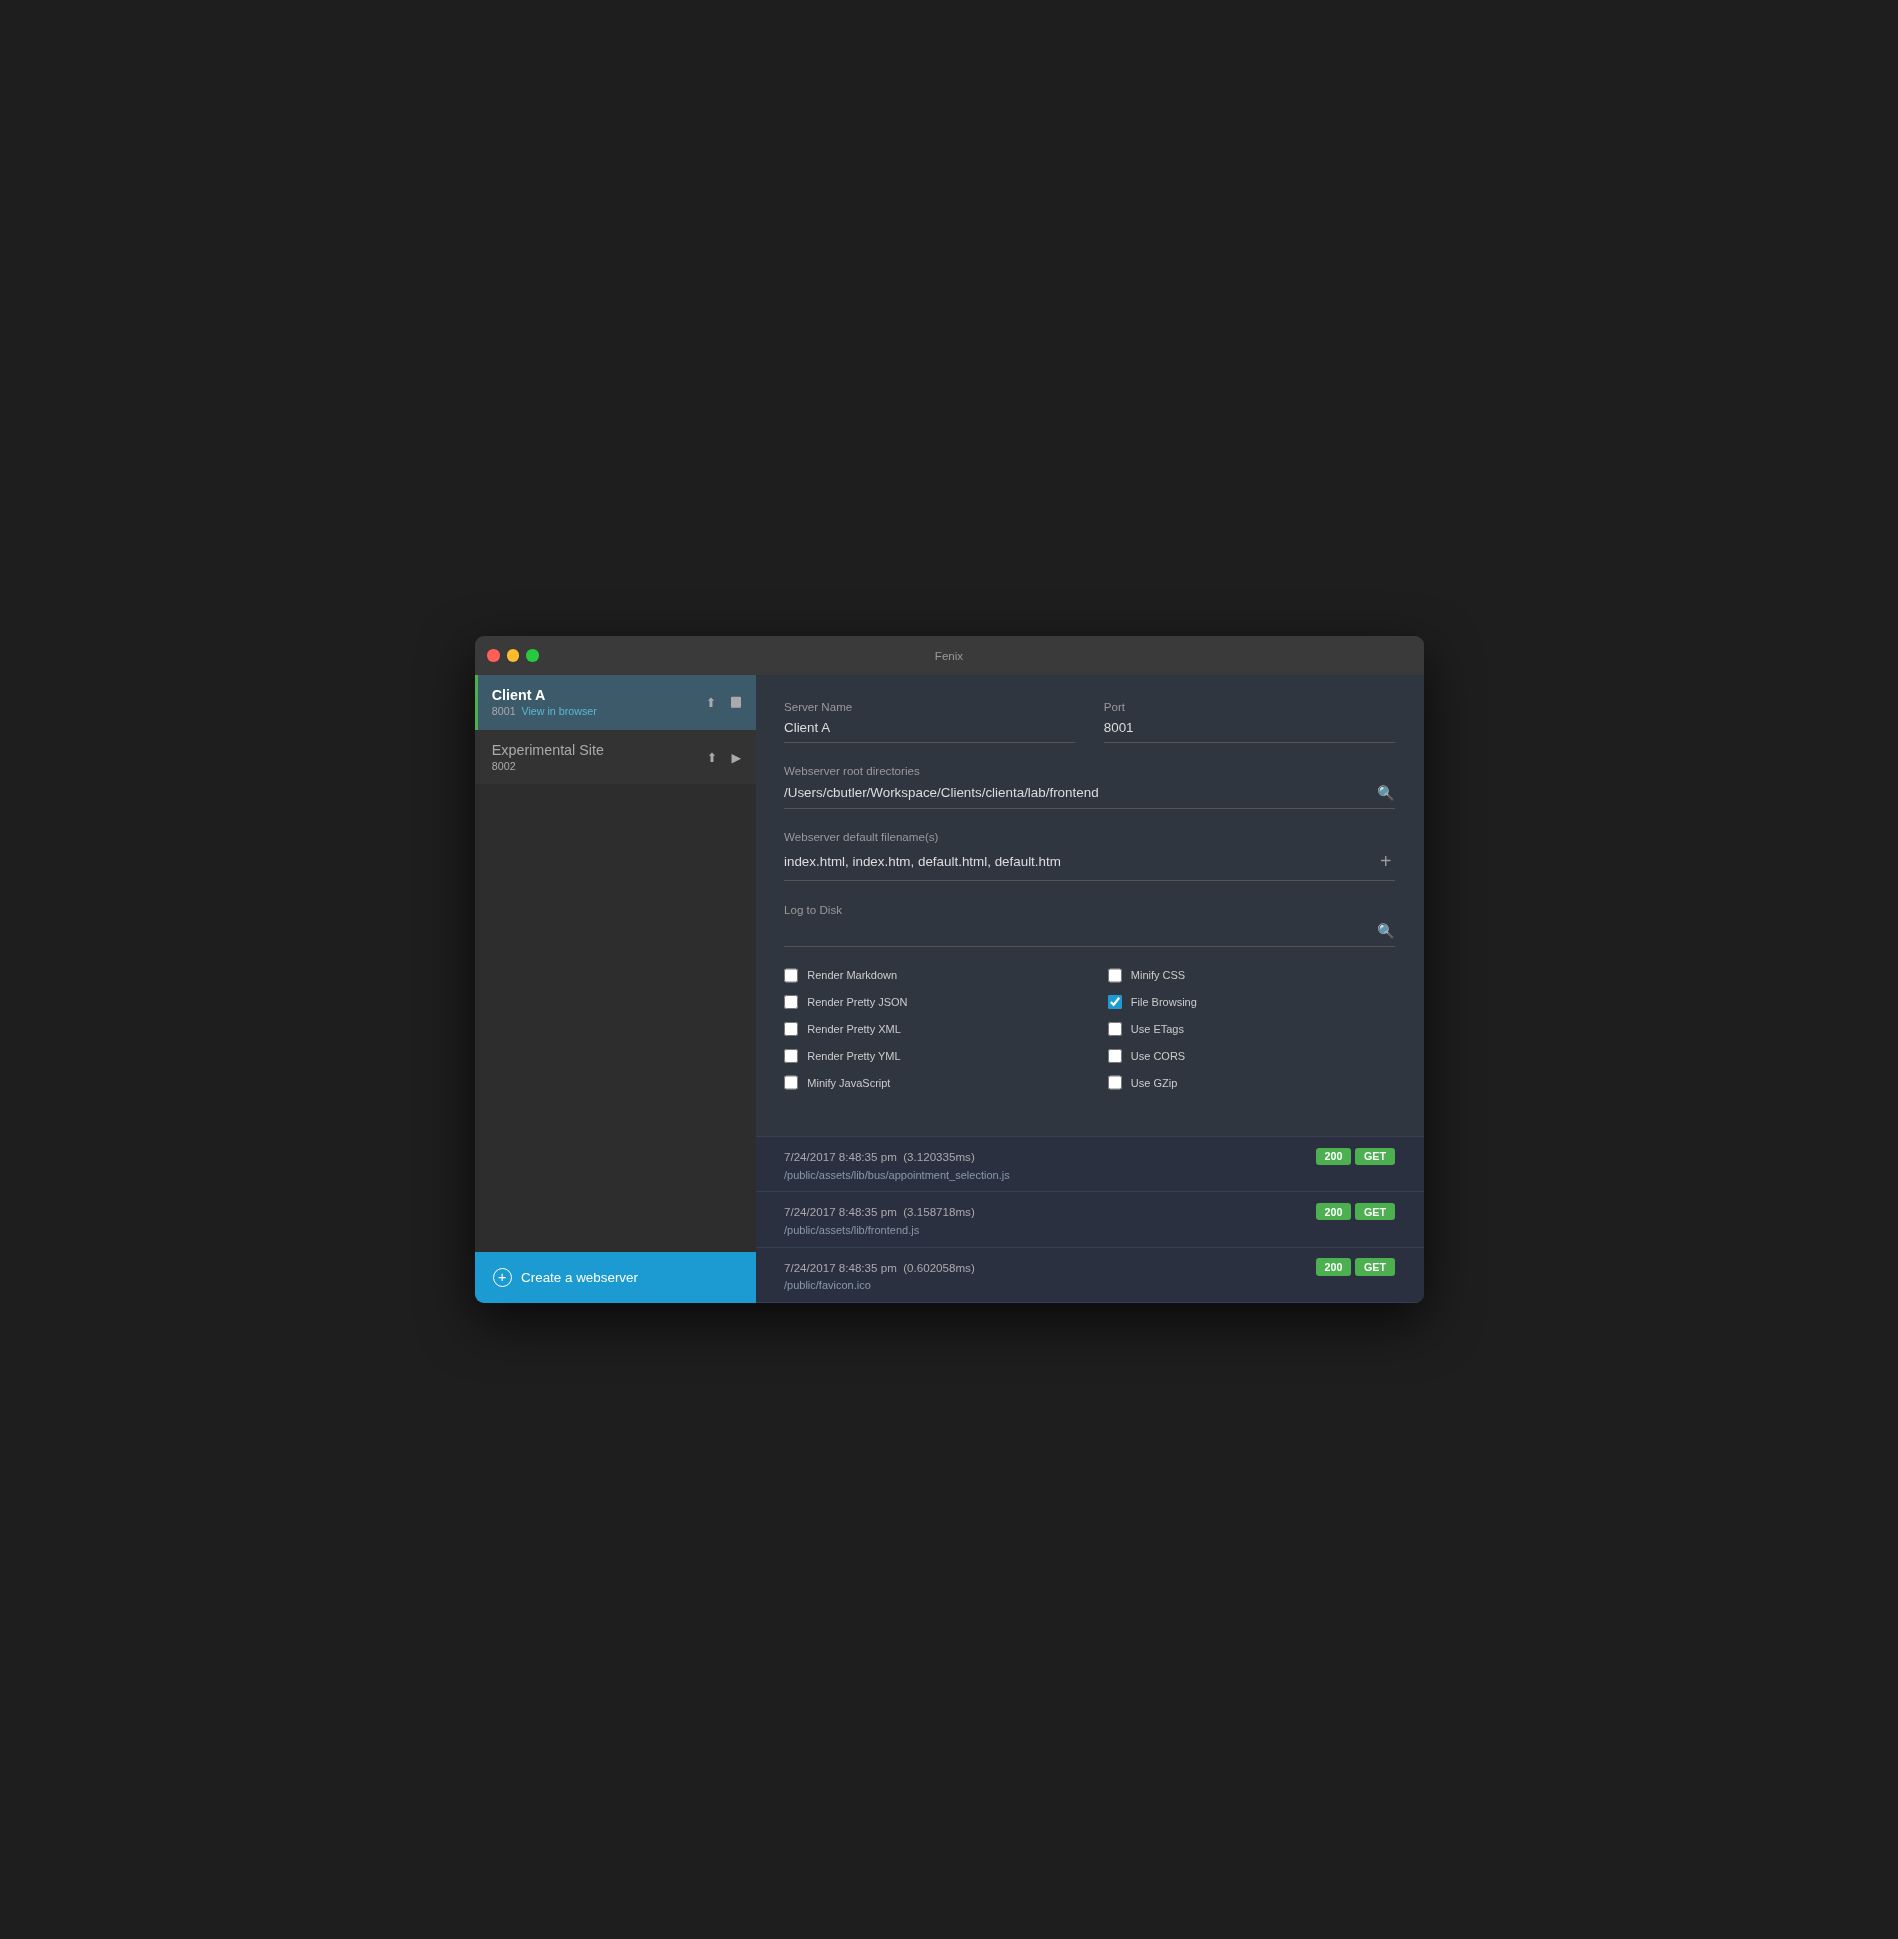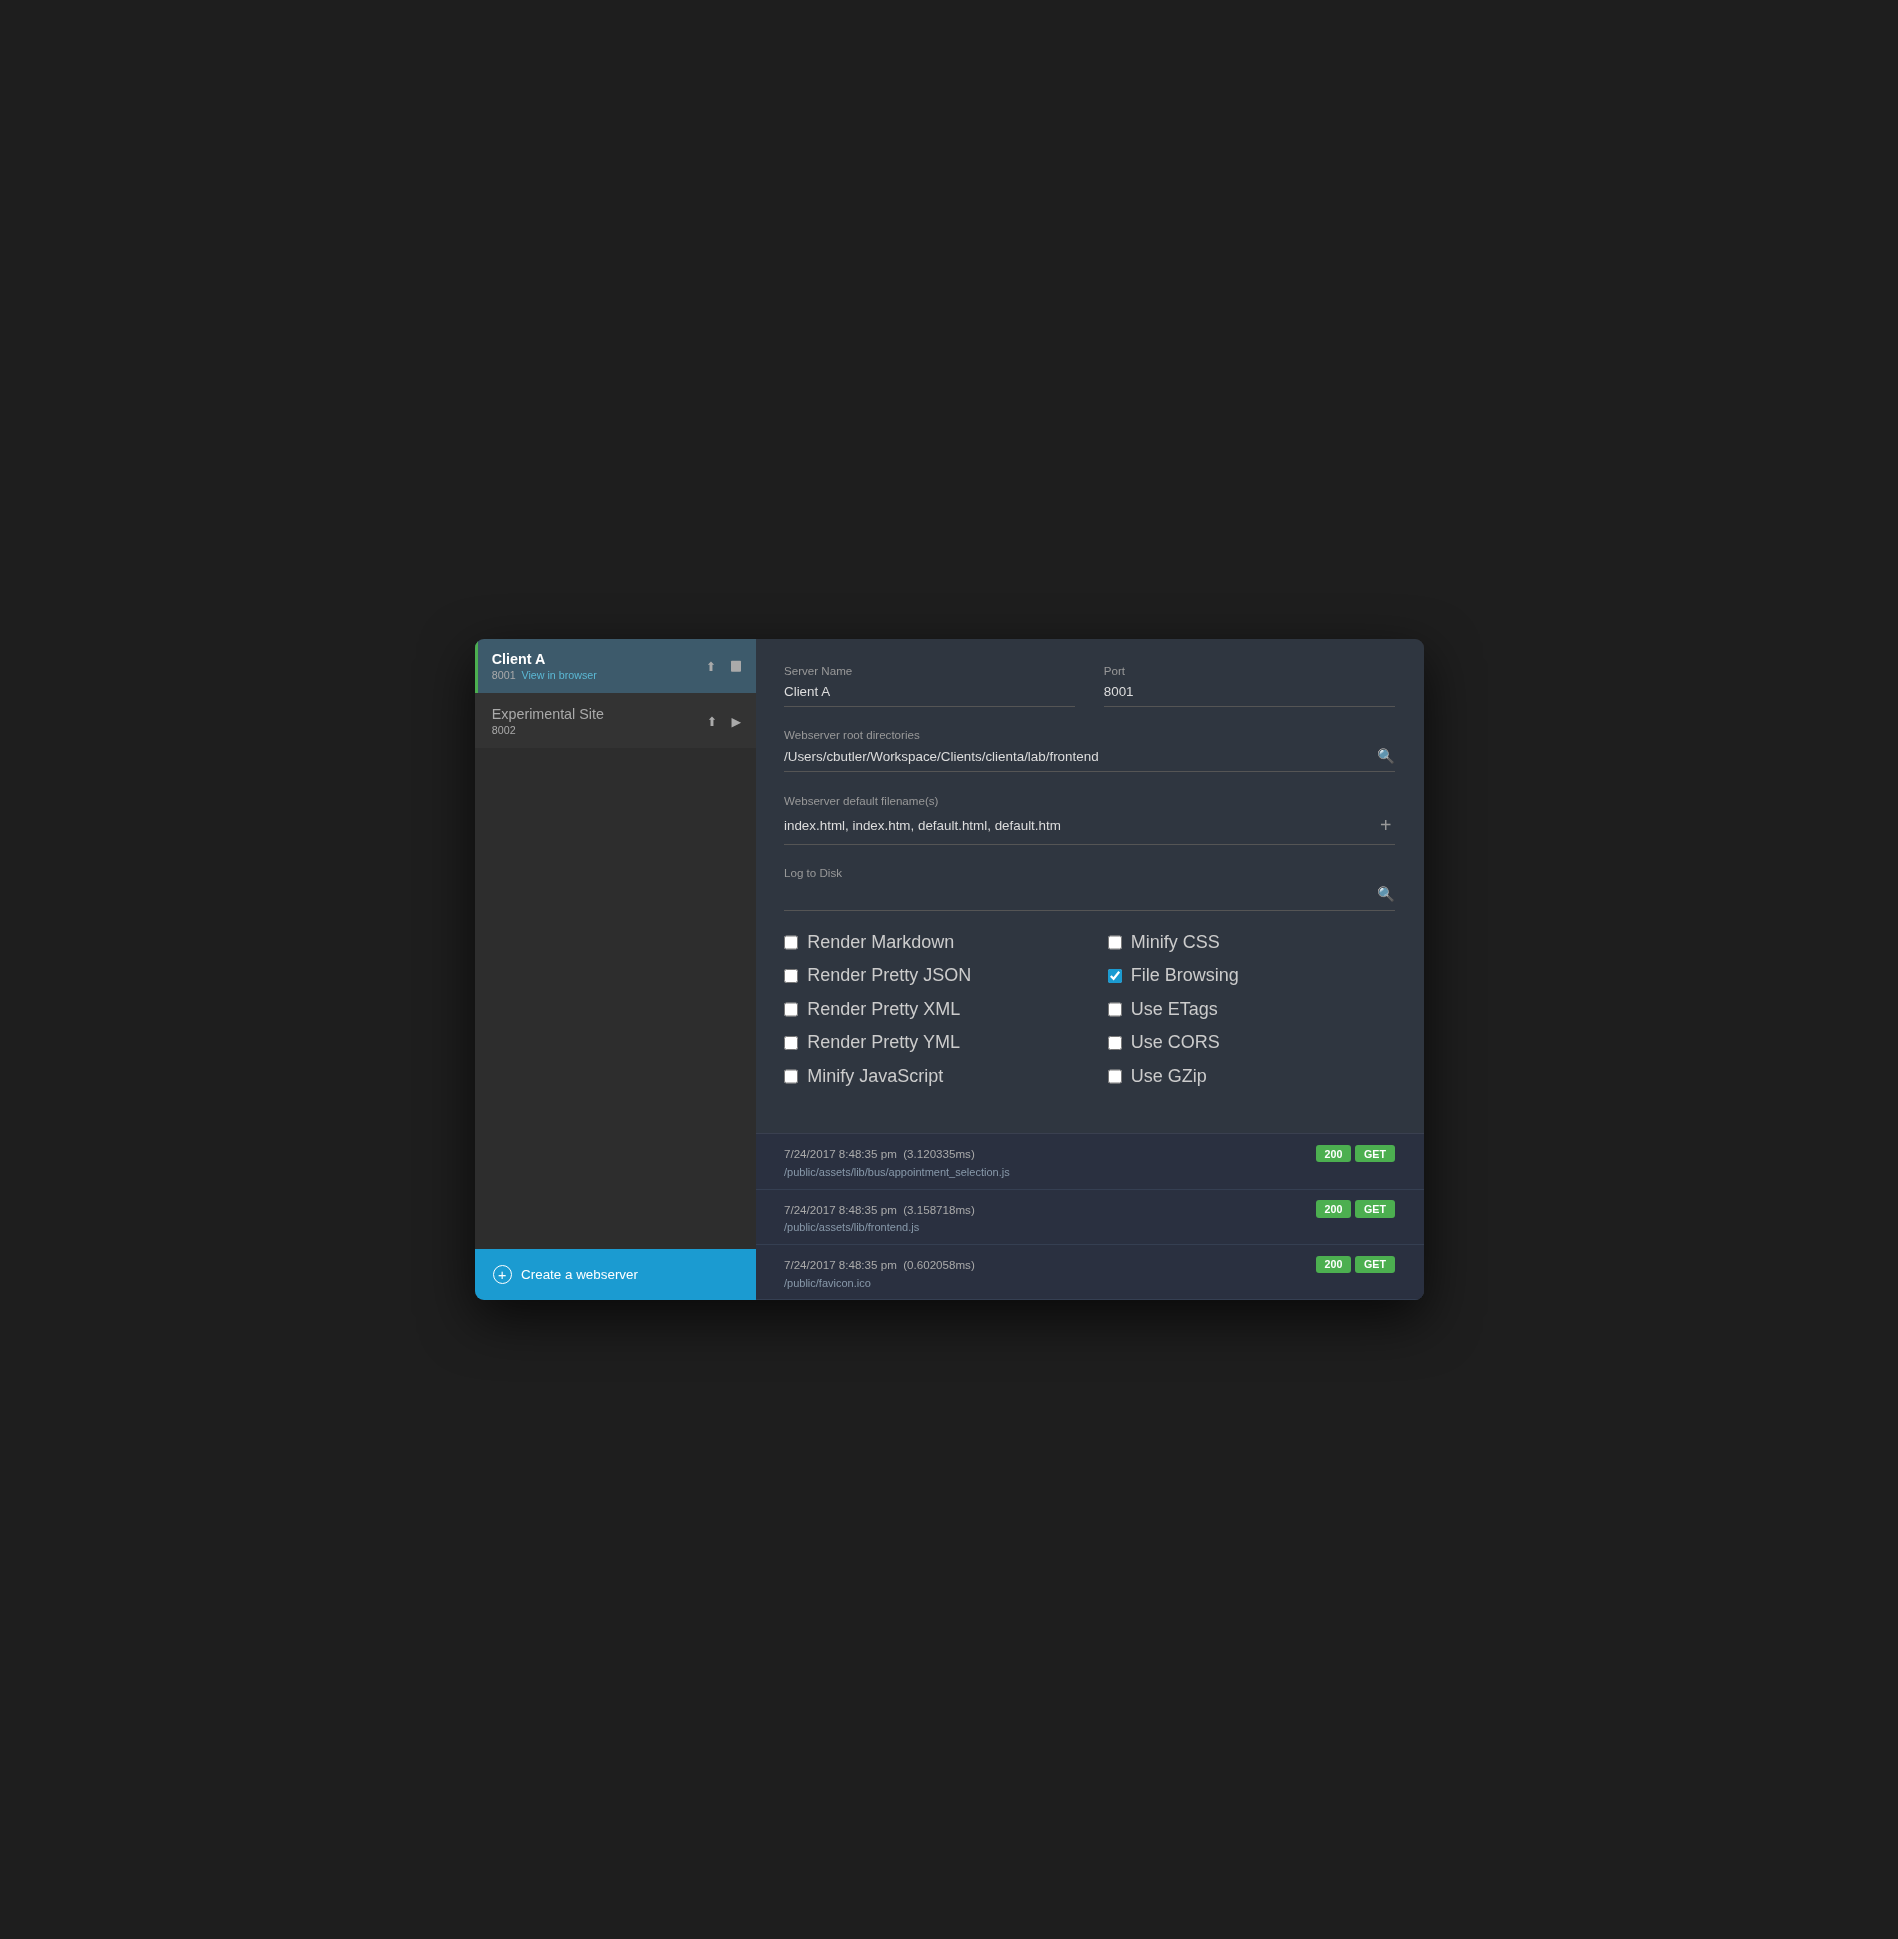--- a/index.html
+++ b/index.html
@@ -226,21 +226,21 @@
       gap: 9px;
       cursor: pointer;
     }
     .checkbox-item input[type="checkbox"] {
       width: 14.3px;
       height: 14.3px;
       cursor: pointer;
       accent-color: #1b9bd1;
     }
     .checkbox-label {
-      font-size: 18px;
+      font-size: 11px;
       color: #ccc;
     }
     
     .logs-section {
       background: #2a3040;
       border-top: 0.9px solid #3a4050;
     }
     .logs-header {
       display: flex;
       align-items: center;
@@ -287,20 +287,28 @@
     .log-path {
       font-size: 11px;
       color: #8899aa;
     }
   </style>
 </head>
 <body>
 
 <div class="window">
 
+  <div class="title-bar">
+    <div class="traffic-lights">
+      <div class="traffic-light tl-red"></div>
+      <div class="traffic-light tl-yellow"></div>
+      <div class="traffic-light tl-green"></div>
+    </div>
+    <span class="title-bar-text">Fenix</span>
+  </div>
 
   <div class="app-body">
 
     <div class="sidebar">
 
       <div class="server-item active">
         <div class="server-name">Client A</div>
         <div class="server-port">
           <span>8001</span>
           &nbsp;<a href="#">View in browser</a>

